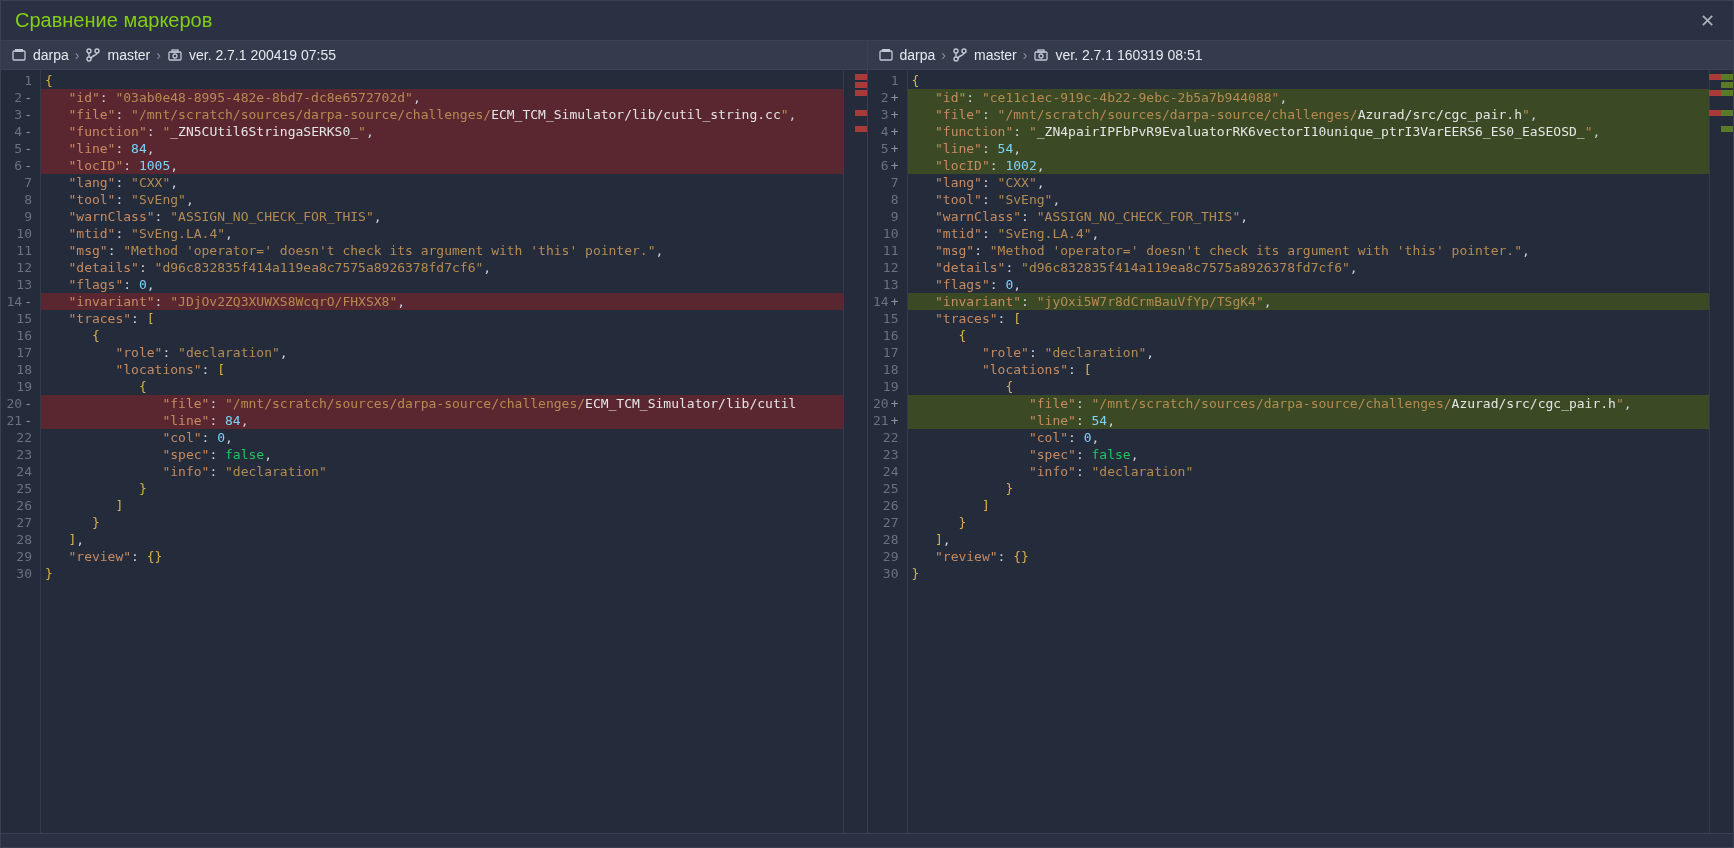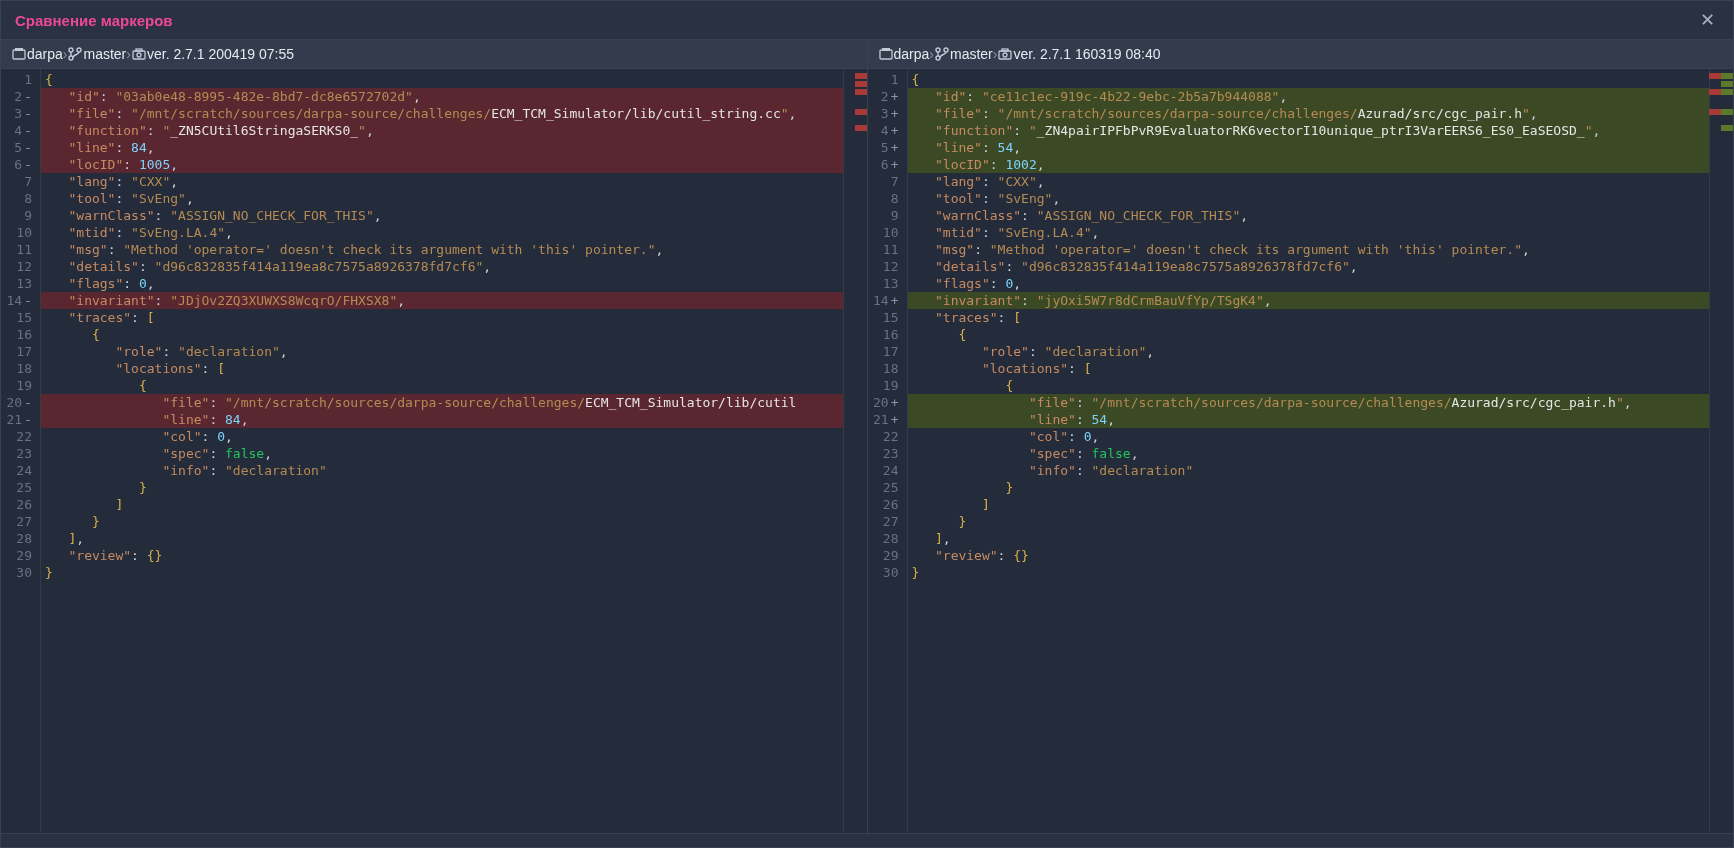--- a/index.html
+++ b/index.html
@@ -19,21 +19,21 @@
     border: 1px solid #3a4150;
   }
   .titlebar {
     background: #2a3142;
     padding: 8px 14px;
     display: flex;
     align-items: center;
     justify-content: space-between;
     border-bottom: 1px solid #3a4150;
   }
-  .titlebar h1 { font-size: 15px; font-weight: 700; color: #ec4899; }
+  .titlebar h1 { font-size: 20px; font-weight: 400; color: #84cc16; }
   .close-btn {
     color: #aab0bc;
     font-size: 18px;
     cursor: pointer;
     padding: 0 4px;
   }
   .split {
     display: flex;
     flex: 1;
     min-height: 0;
@@ -44,20 +44,21 @@
     flex-direction: column;
     min-width: 0;
     border-right: 1px solid #3a4150;
   }
   .pane:last-child { border-right: none; }
   .breadcrumb {
     background: #333b4d;
     padding: 6px 10px;
     display: flex;
     align-items: center;
+    gap: 6px;
     font-size: 14px;
     color: #e6eaf0;
     border-bottom: 1px solid #3a4150;
   }
   .breadcrumb .sep { color: #8a91a0; }
   .breadcrumb .icon { display: inline-flex; color: #c2c8d4; }
   .breadcrumb .icon svg { width: 16px; height: 16px; }
   .code-area {
     flex: 1;
     display: flex;
@@ -227,21 +228,21 @@
           </span>
         <span>master</span>
         <span class="sep">›</span>
         <span class="icon">
             <svg viewBox="0 0 16 16" fill="none" stroke="currentColor" stroke-width="1.3">
               <rect x="2" y="5" width="12" height="8" rx="1"></rect>
               <circle cx="8" cy="9" r="2"></circle>
               <rect x="5" y="3" width="6" height="2"></rect>
             </svg>
           </span>
-        <span>ver. 2.7.1 160319 08:40</span>
+        <span>ver. 2.7.1 160319 08:51</span>
       </div>
 
       <div class="code-area">
         <div class="gutter">
           <div class="ln">1</div>
             <div class="ln mark" data-mark="+">2</div>
             <div class="ln mark" data-mark="+">3</div>
             <div class="ln mark" data-mark="+">4</div>
             <div class="ln mark" data-mark="+">5</div>
             <div class="ln mark" data-mark="+">6</div>

